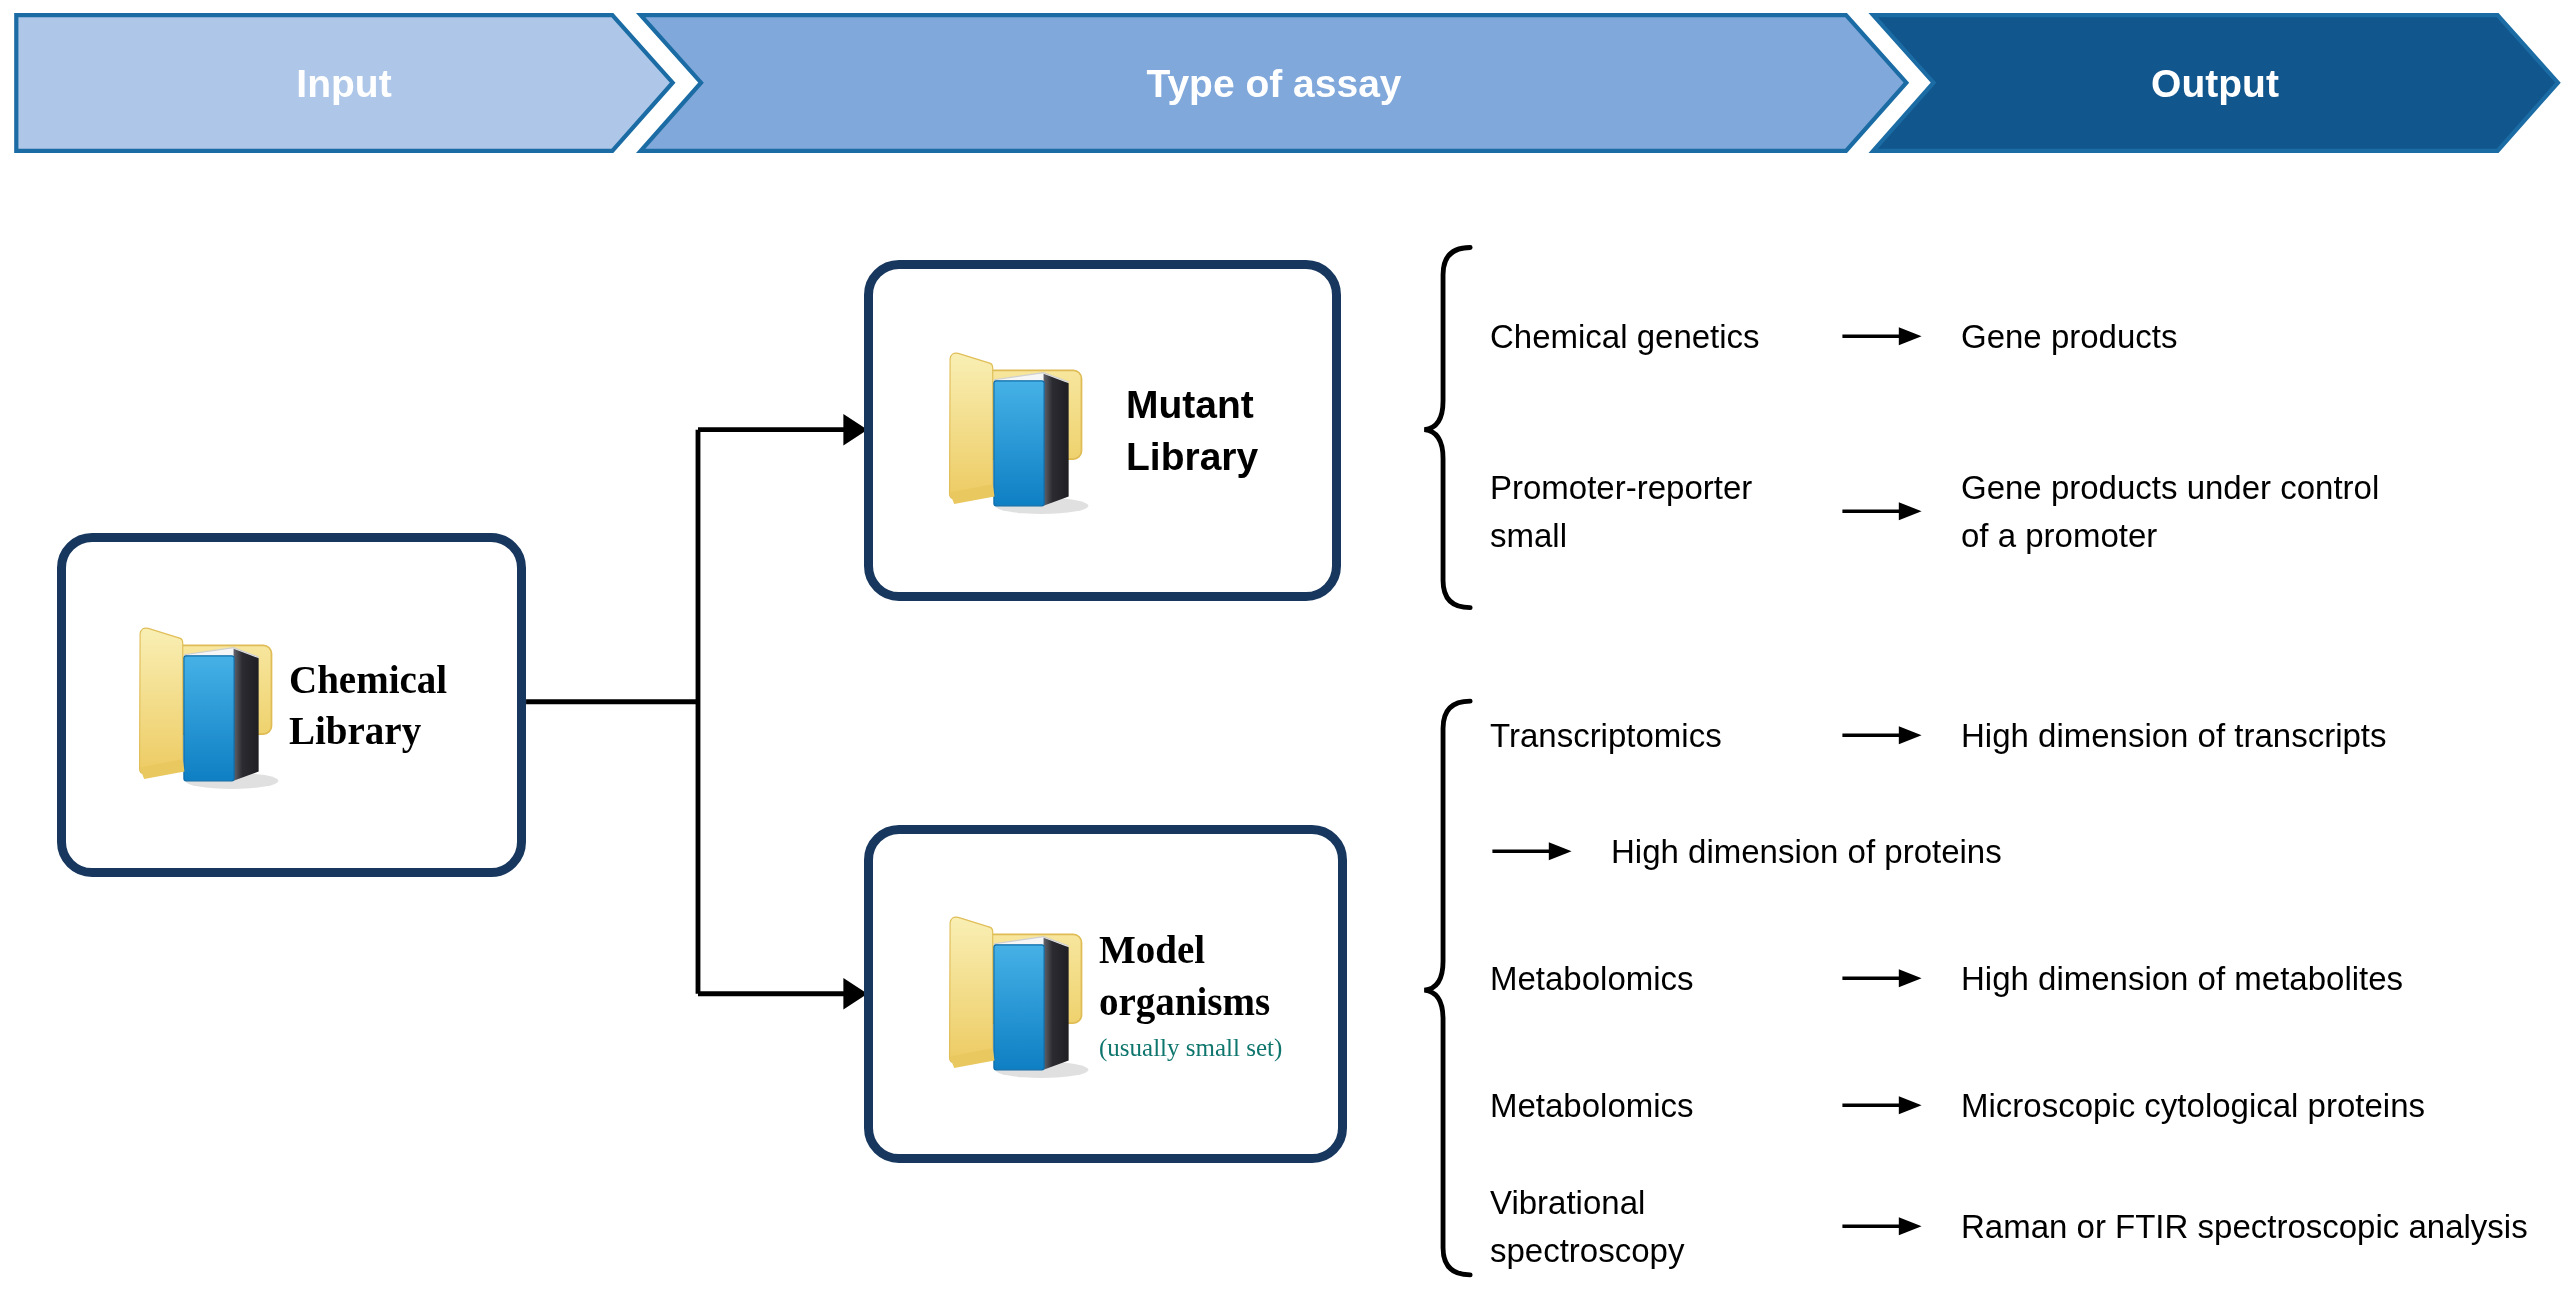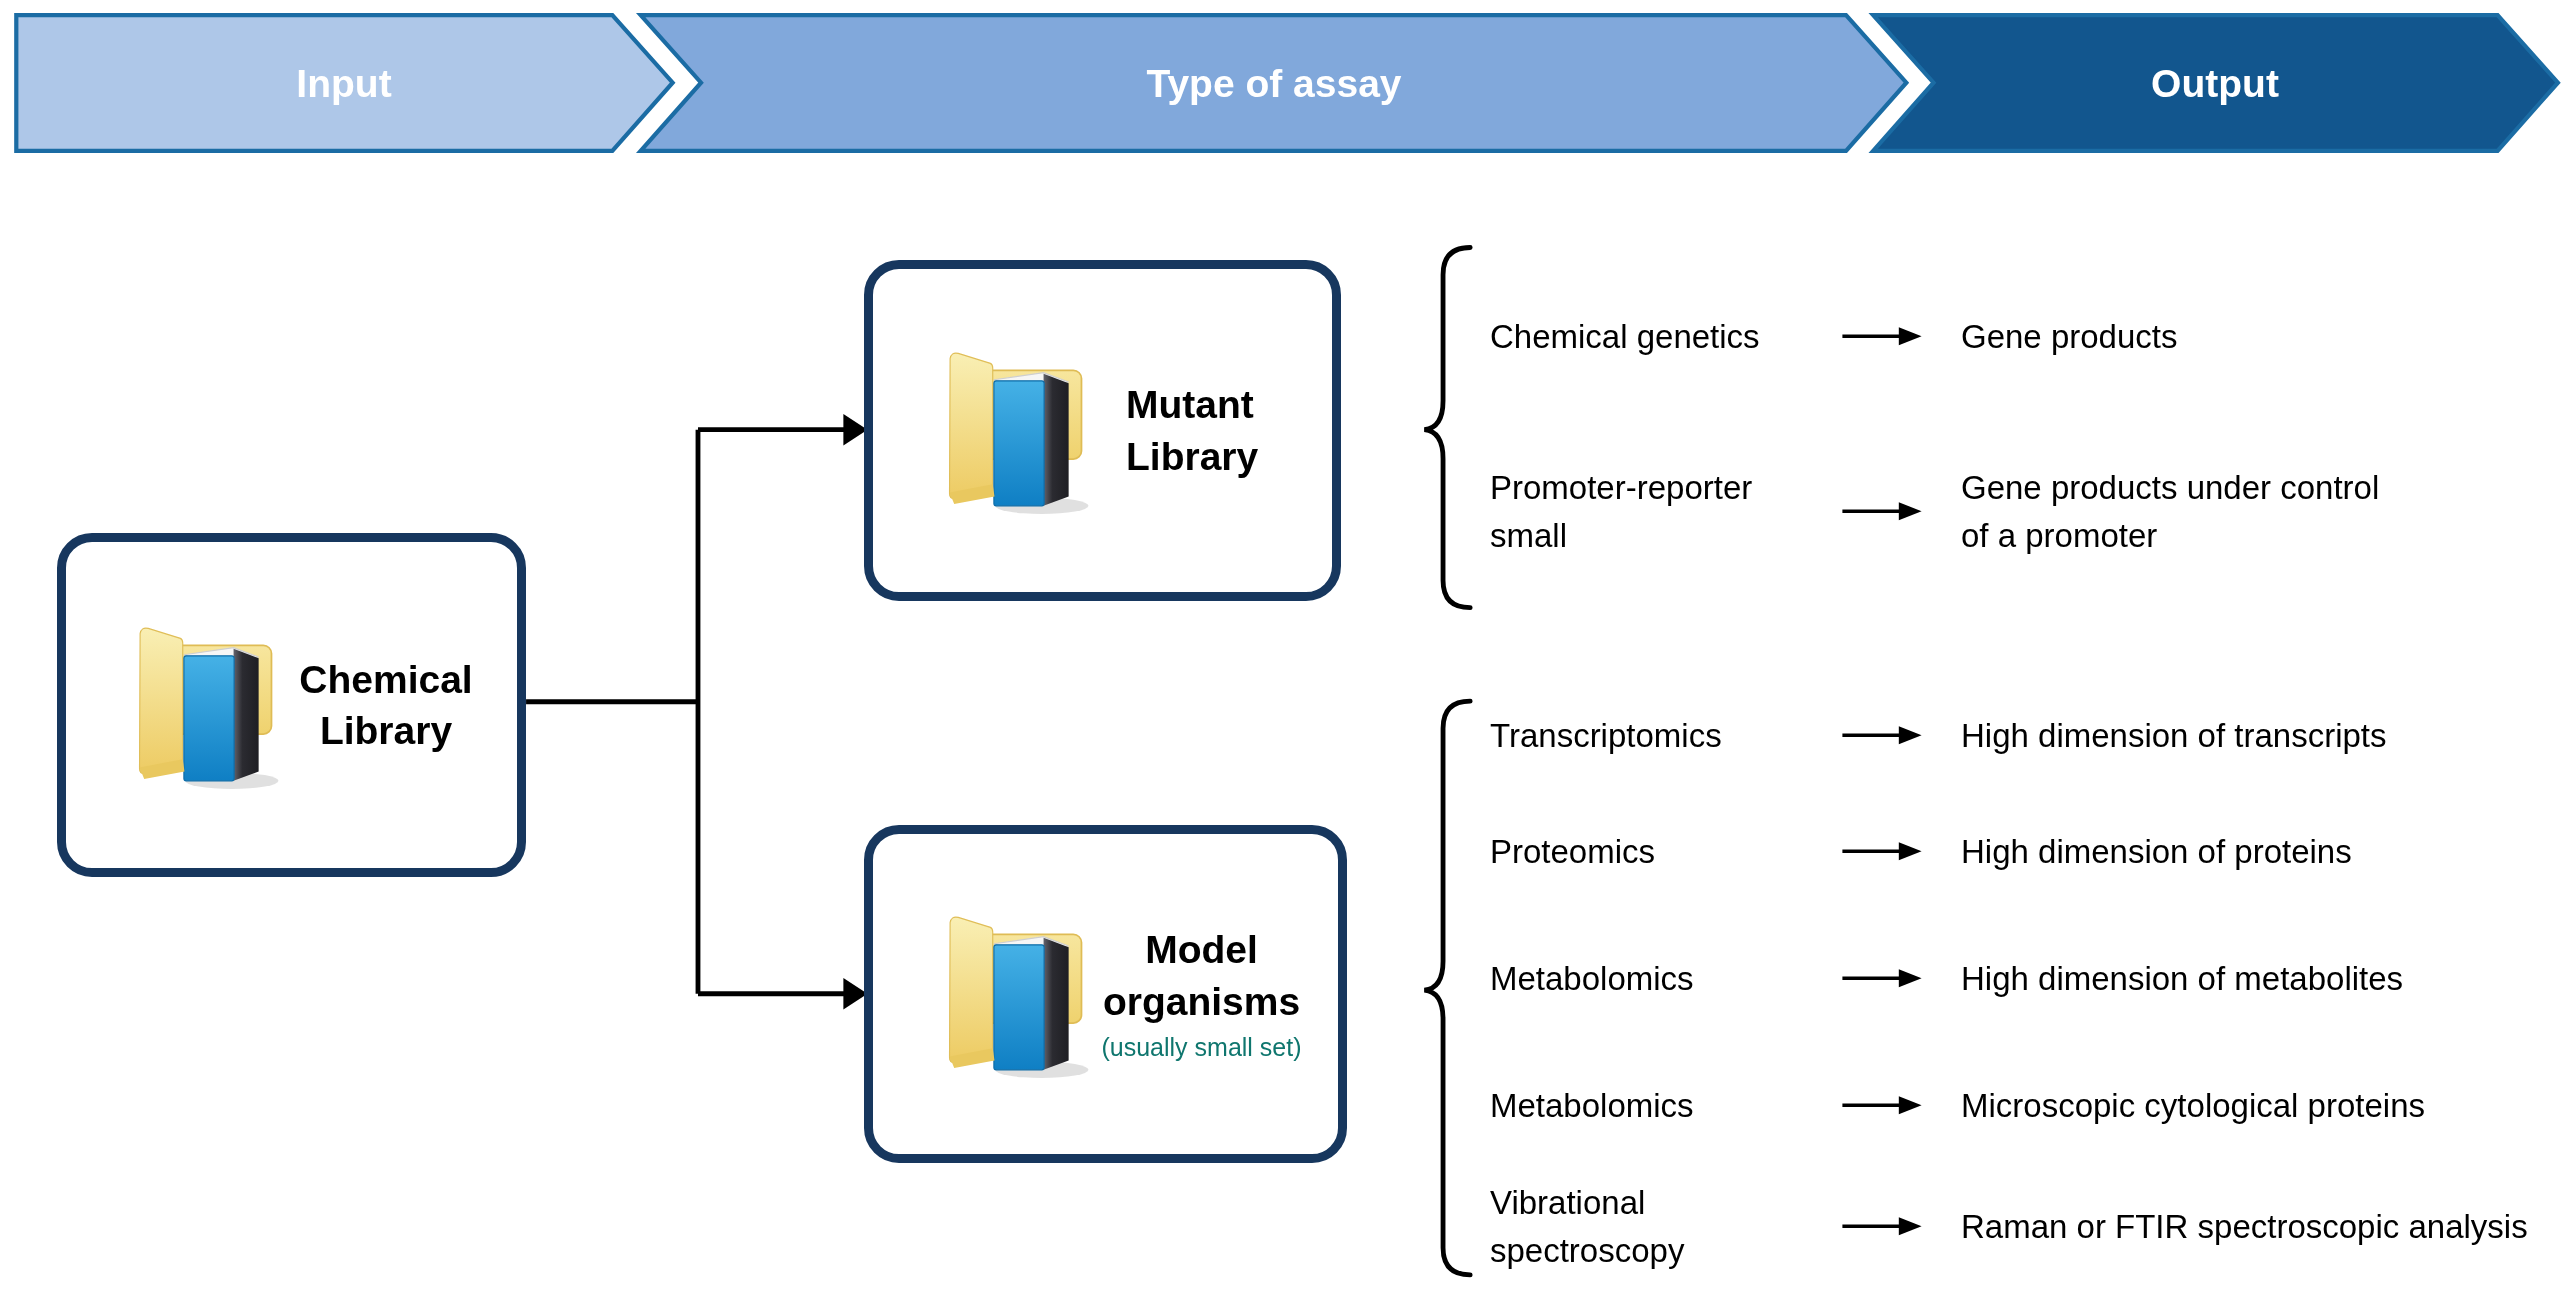--- a/index.html
+++ b/index.html
@@ -33,21 +33,21 @@
   }
   .node-icon{flex:0 0 auto;}
   .node-text{
     flex:1 1 auto;
     color:#000000;
     font-size:39px;
     font-weight:700;
     line-height:1.32;
     white-space:pre-line;
   }
-  .node-text.center{text-align:center;padding-right:34px;}
+  .node-text.center{text-align:left;padding-right:34px;font-family:Liberation Serif, serif;}
   .node-text.left{text-align:left;padding-left:27px;}
   .node-subtitle{
     font-size:25px;
     font-weight:400;
     color:#0f766e;
     margin-top:3.6px;
     white-space:nowrap;
   }
   
   .row{
@@ -190,21 +190,20 @@
     <div class="row-label">Transcriptomics</div>
     <div class="row-arrow">
       <svg width="84" height="26.5" viewBox="0 0 140 44">
           <line x1="4" y1="22" x2="100" y2="22" stroke="#000" stroke-width="6"></line>
           <polygon points="98,7 136,22 98,37" fill="#000"></polygon>
         </svg>
     </div>
     <div class="row-output">High dimension of transcripts</div>
   </div>
   <div class="row" style="top:779px">
-    <div class="row-label">Proteomics</div>
     <div class="row-arrow">
       <svg width="84" height="26.5" viewBox="0 0 140 44">
           <line x1="4" y1="22" x2="100" y2="22" stroke="#000" stroke-width="6"></line>
           <polygon points="98,7 136,22 98,37" fill="#000"></polygon>
         </svg>
     </div>
     <div class="row-output">High dimension of proteins</div>
   </div>
   <div class="row" style="top:906px">
     <div class="row-label">Metabolomics</div>

